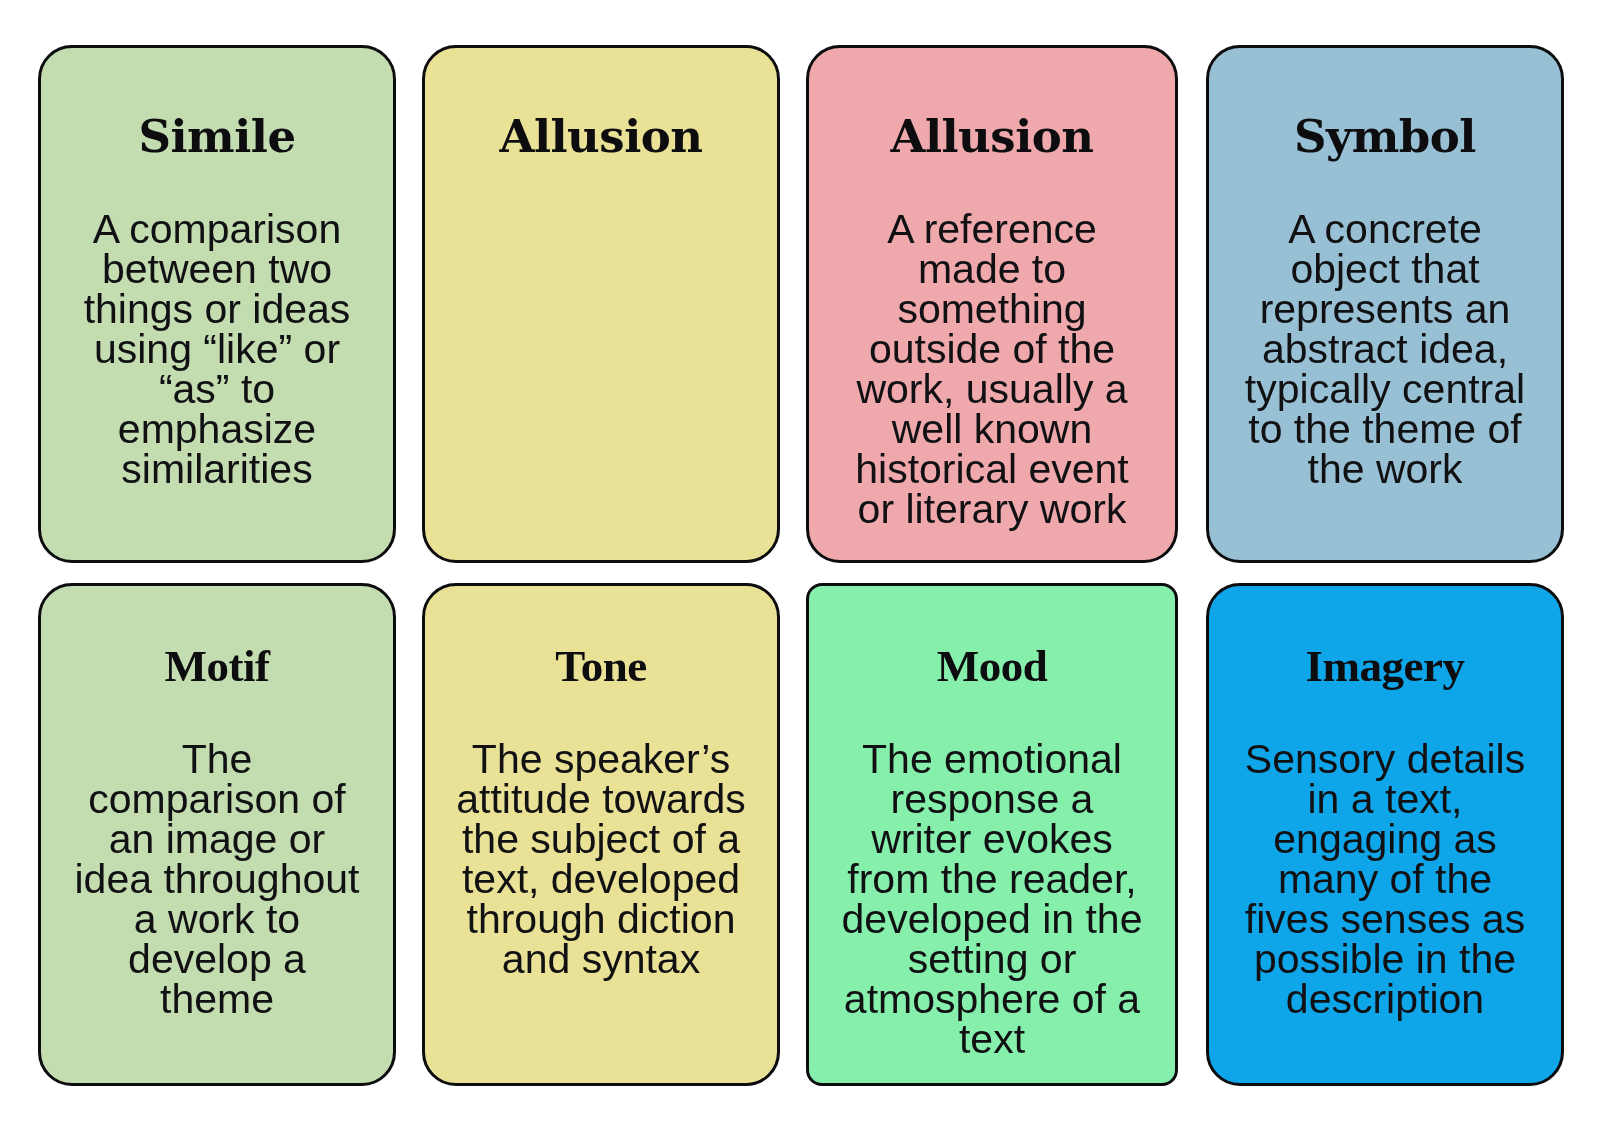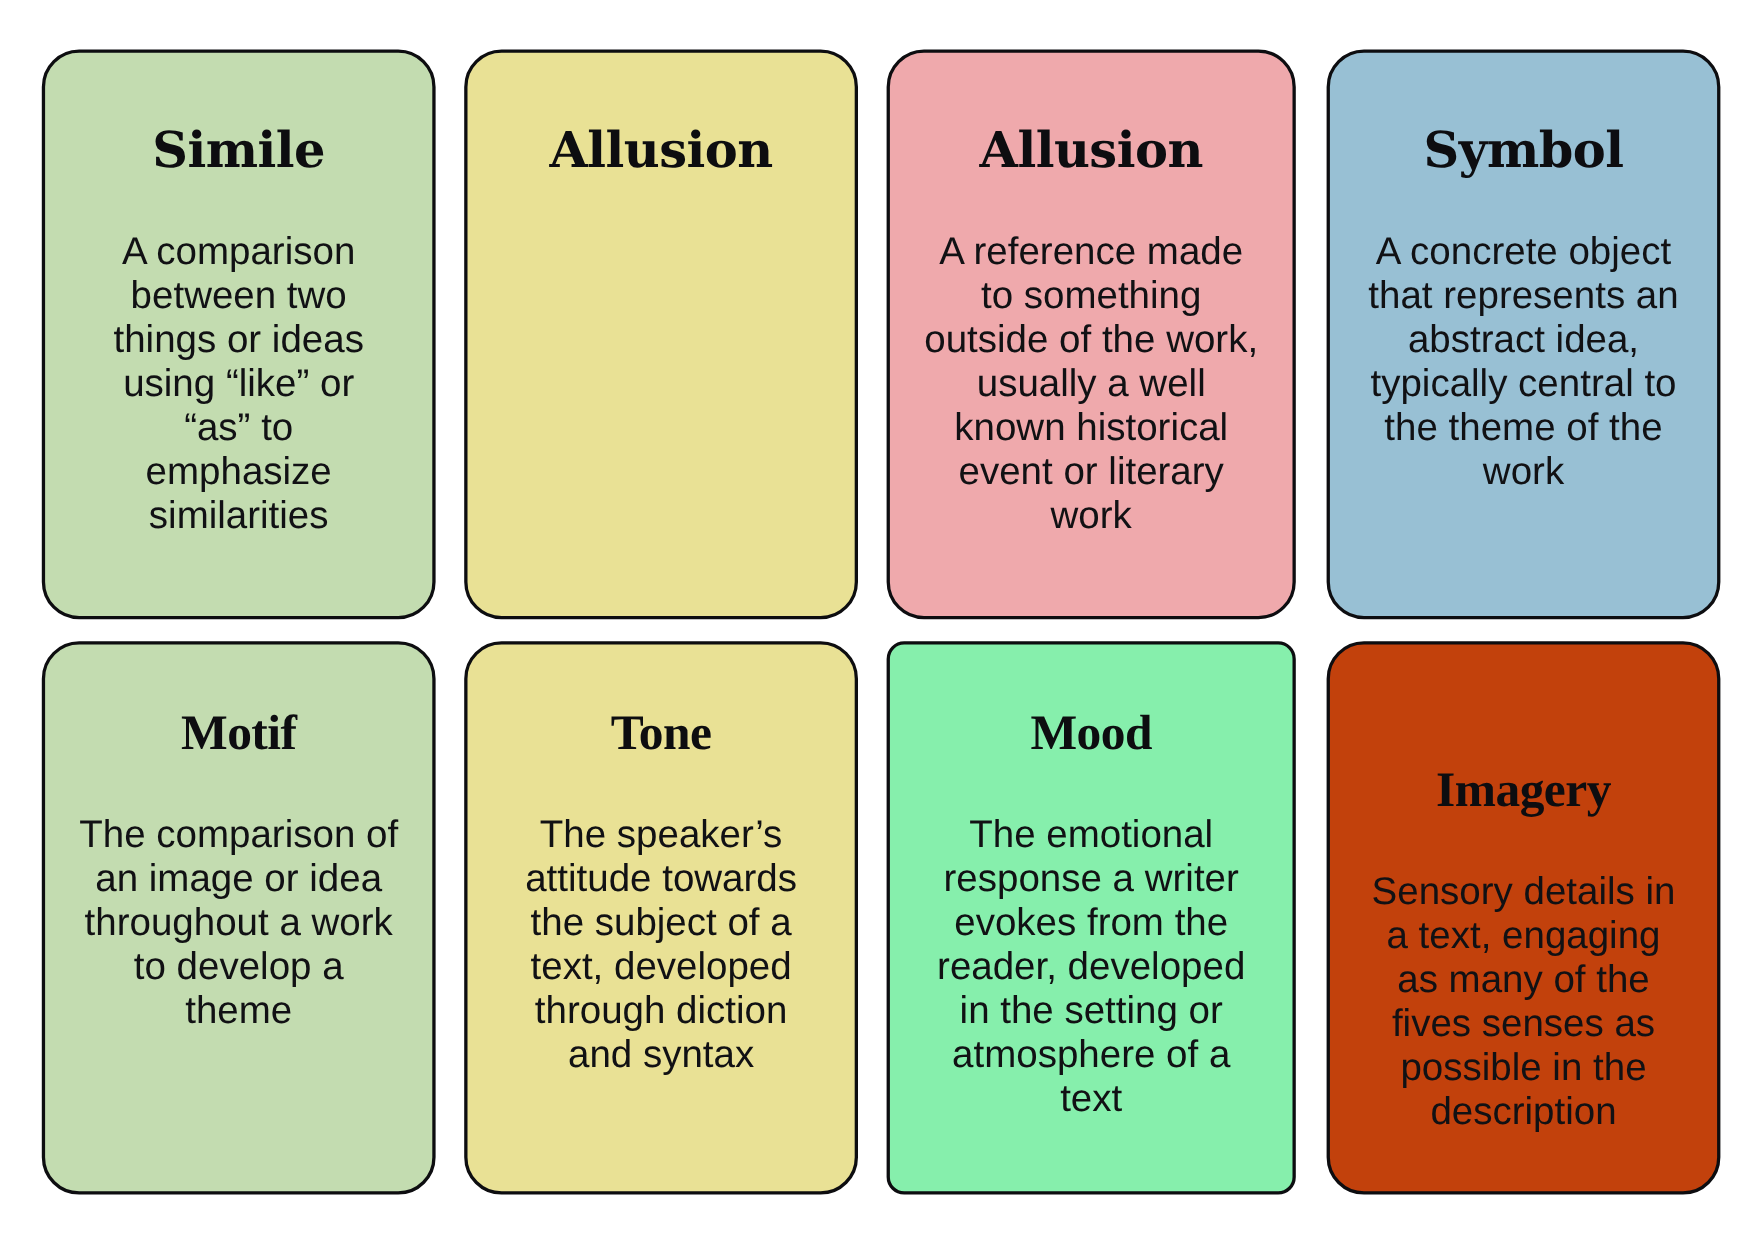--- a/index.html
+++ b/index.html
@@ -65,21 +65,21 @@
     padding: 0 10px;
     box-sizing: border-box;
   }
 
   .row-1 .card-title { margin-top: 66px; }
   .row-2 .card-title { margin-top: 58px; font-family: Liberation Serif, serif; }
 
   
   .card-body {
     font-family: "Liberation Sans", "DejaVu Sans", sans-serif;
-    font-size: 35px;
+    font-size: 41px;
     line-height: 40px;
     color: #111114;
     text-align: center;
     width: 100%;
     padding: 0 22px;
     box-sizing: border-box;
   }
 
   .row-1 .card-body { margin-top: 50px; }
   .row-2 .card-body { margin-top: 50px; }
@@ -121,18 +121,18 @@
   <div class="card row-2 col-2 swatch-yellow" style="background: rgb(233, 225, 149);">
     <div class="card-title">Tone</div>
     <div class="card-body measure-md">The speaker’s attitude towards the subject of a text, developed through diction and syntax</div>
   </div>
 
   <div class="card row-2 col-3 clipped-right swatch-pink" style="background: #86efac; border-radius: 16px;">
     <div class="card-title">Mood</div>
     <div class="card-body measure-md">The emotional response a writer evokes from the reader, developed in the setting or atmosphere of a text</div>
   </div>
 
-  <div class="card row-2 col-4 swatch-blue" style="background: #c2410c; justify-content: center;">
+  <div class="card row-2 col-4 swatch-blue" style="background: #0ea5e9;">
     <div class="card-title">Imagery</div>
     <div class="card-body measure-md">Sensory details in a text, engaging as many of the fives senses as possible in the description</div>
   </div>
 
 </div>
 
 </body></html>

